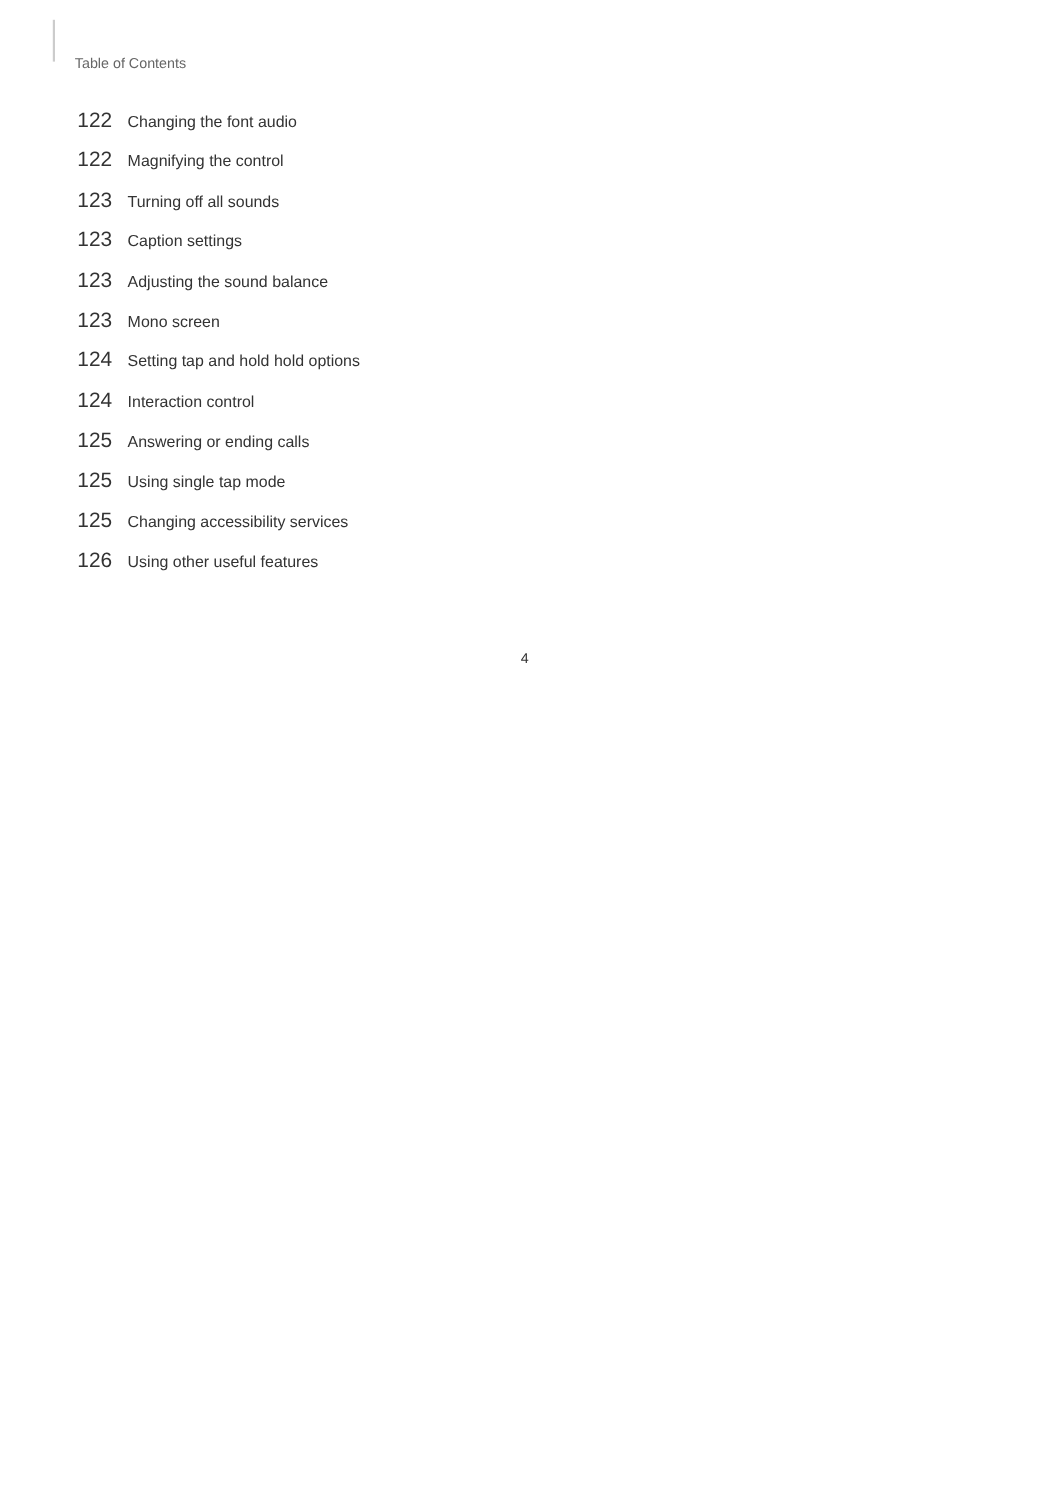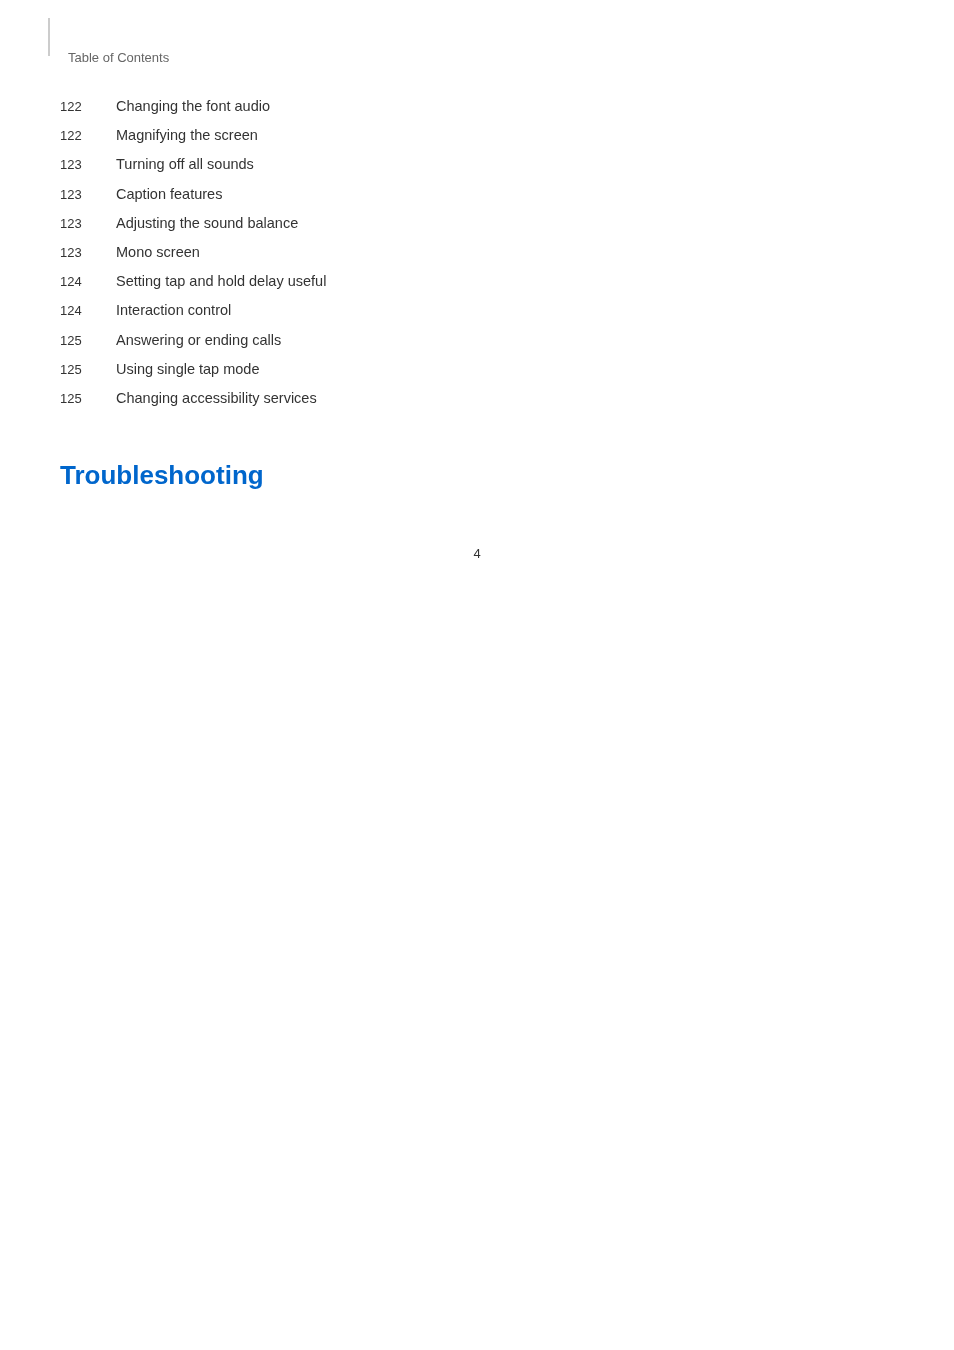--- a/index.html
+++ b/index.html
@@ -48,22 +48,23 @@
       display: flex;
       align-items: baseline;
       margin-bottom: 6px;
       font-size: 14.5px;
       color: #333333;
       line-height: 1.6;
     }
 
     .toc-page-number {
       min-width: 42px;
-      font-size: 13px;
+      font-size: 19px;
       color: #333333;
+      text-align: right;
       margin-right: 14px;
     }
 
     .toc-title {
       font-size: 14.5px;
       color: #333333;
     }
 
     .section-heading {
       font-size: 26px;
@@ -90,56 +91,59 @@
 
   <div class="section-header">Table of Contents</div>
 
   <ul class="toc-list" id="toc-list">
       <li class="toc-item">
         <span class="toc-page-number">122</span>
         <span class="toc-title">Changing the font audio</span>
       </li>
       <li class="toc-item">
         <span class="toc-page-number">122</span>
-        <span class="toc-title">Magnifying the screen</span>
+        <span class="toc-title">Magnifying the control</span>
       </li>
       <li class="toc-item">
         <span class="toc-page-number">123</span>
         <span class="toc-title">Turning off all sounds</span>
       </li>
       <li class="toc-item">
         <span class="toc-page-number">123</span>
-        <span class="toc-title">Caption features</span>
+        <span class="toc-title">Caption settings</span>
       </li>
       <li class="toc-item">
         <span class="toc-page-number">123</span>
         <span class="toc-title">Adjusting the sound balance</span>
       </li>
       <li class="toc-item">
         <span class="toc-page-number">123</span>
         <span class="toc-title">Mono screen</span>
       </li>
       <li class="toc-item">
         <span class="toc-page-number">124</span>
-        <span class="toc-title">Setting tap and hold delay useful</span>
+        <span class="toc-title">Setting tap and hold hold options</span>
       </li>
       <li class="toc-item">
         <span class="toc-page-number">124</span>
         <span class="toc-title">Interaction control</span>
       </li>
       <li class="toc-item">
         <span class="toc-page-number">125</span>
         <span class="toc-title">Answering or ending calls</span>
       </li>
       <li class="toc-item">
         <span class="toc-page-number">125</span>
         <span class="toc-title">Using single tap mode</span>
       </li>
       <li class="toc-item">
         <span class="toc-page-number">125</span>
         <span class="toc-title">Changing accessibility services</span>
       </li>
+      <li class="toc-item">
+        <span class="toc-page-number">126</span>
+        <span class="toc-title">Using other useful features</span>
+      </li>
     </ul>
 
-  <div class="section-heading">Troubleshooting</div>
 
   <div class="page-number-footer">4</div>
 </div>
 
 </body></html>

